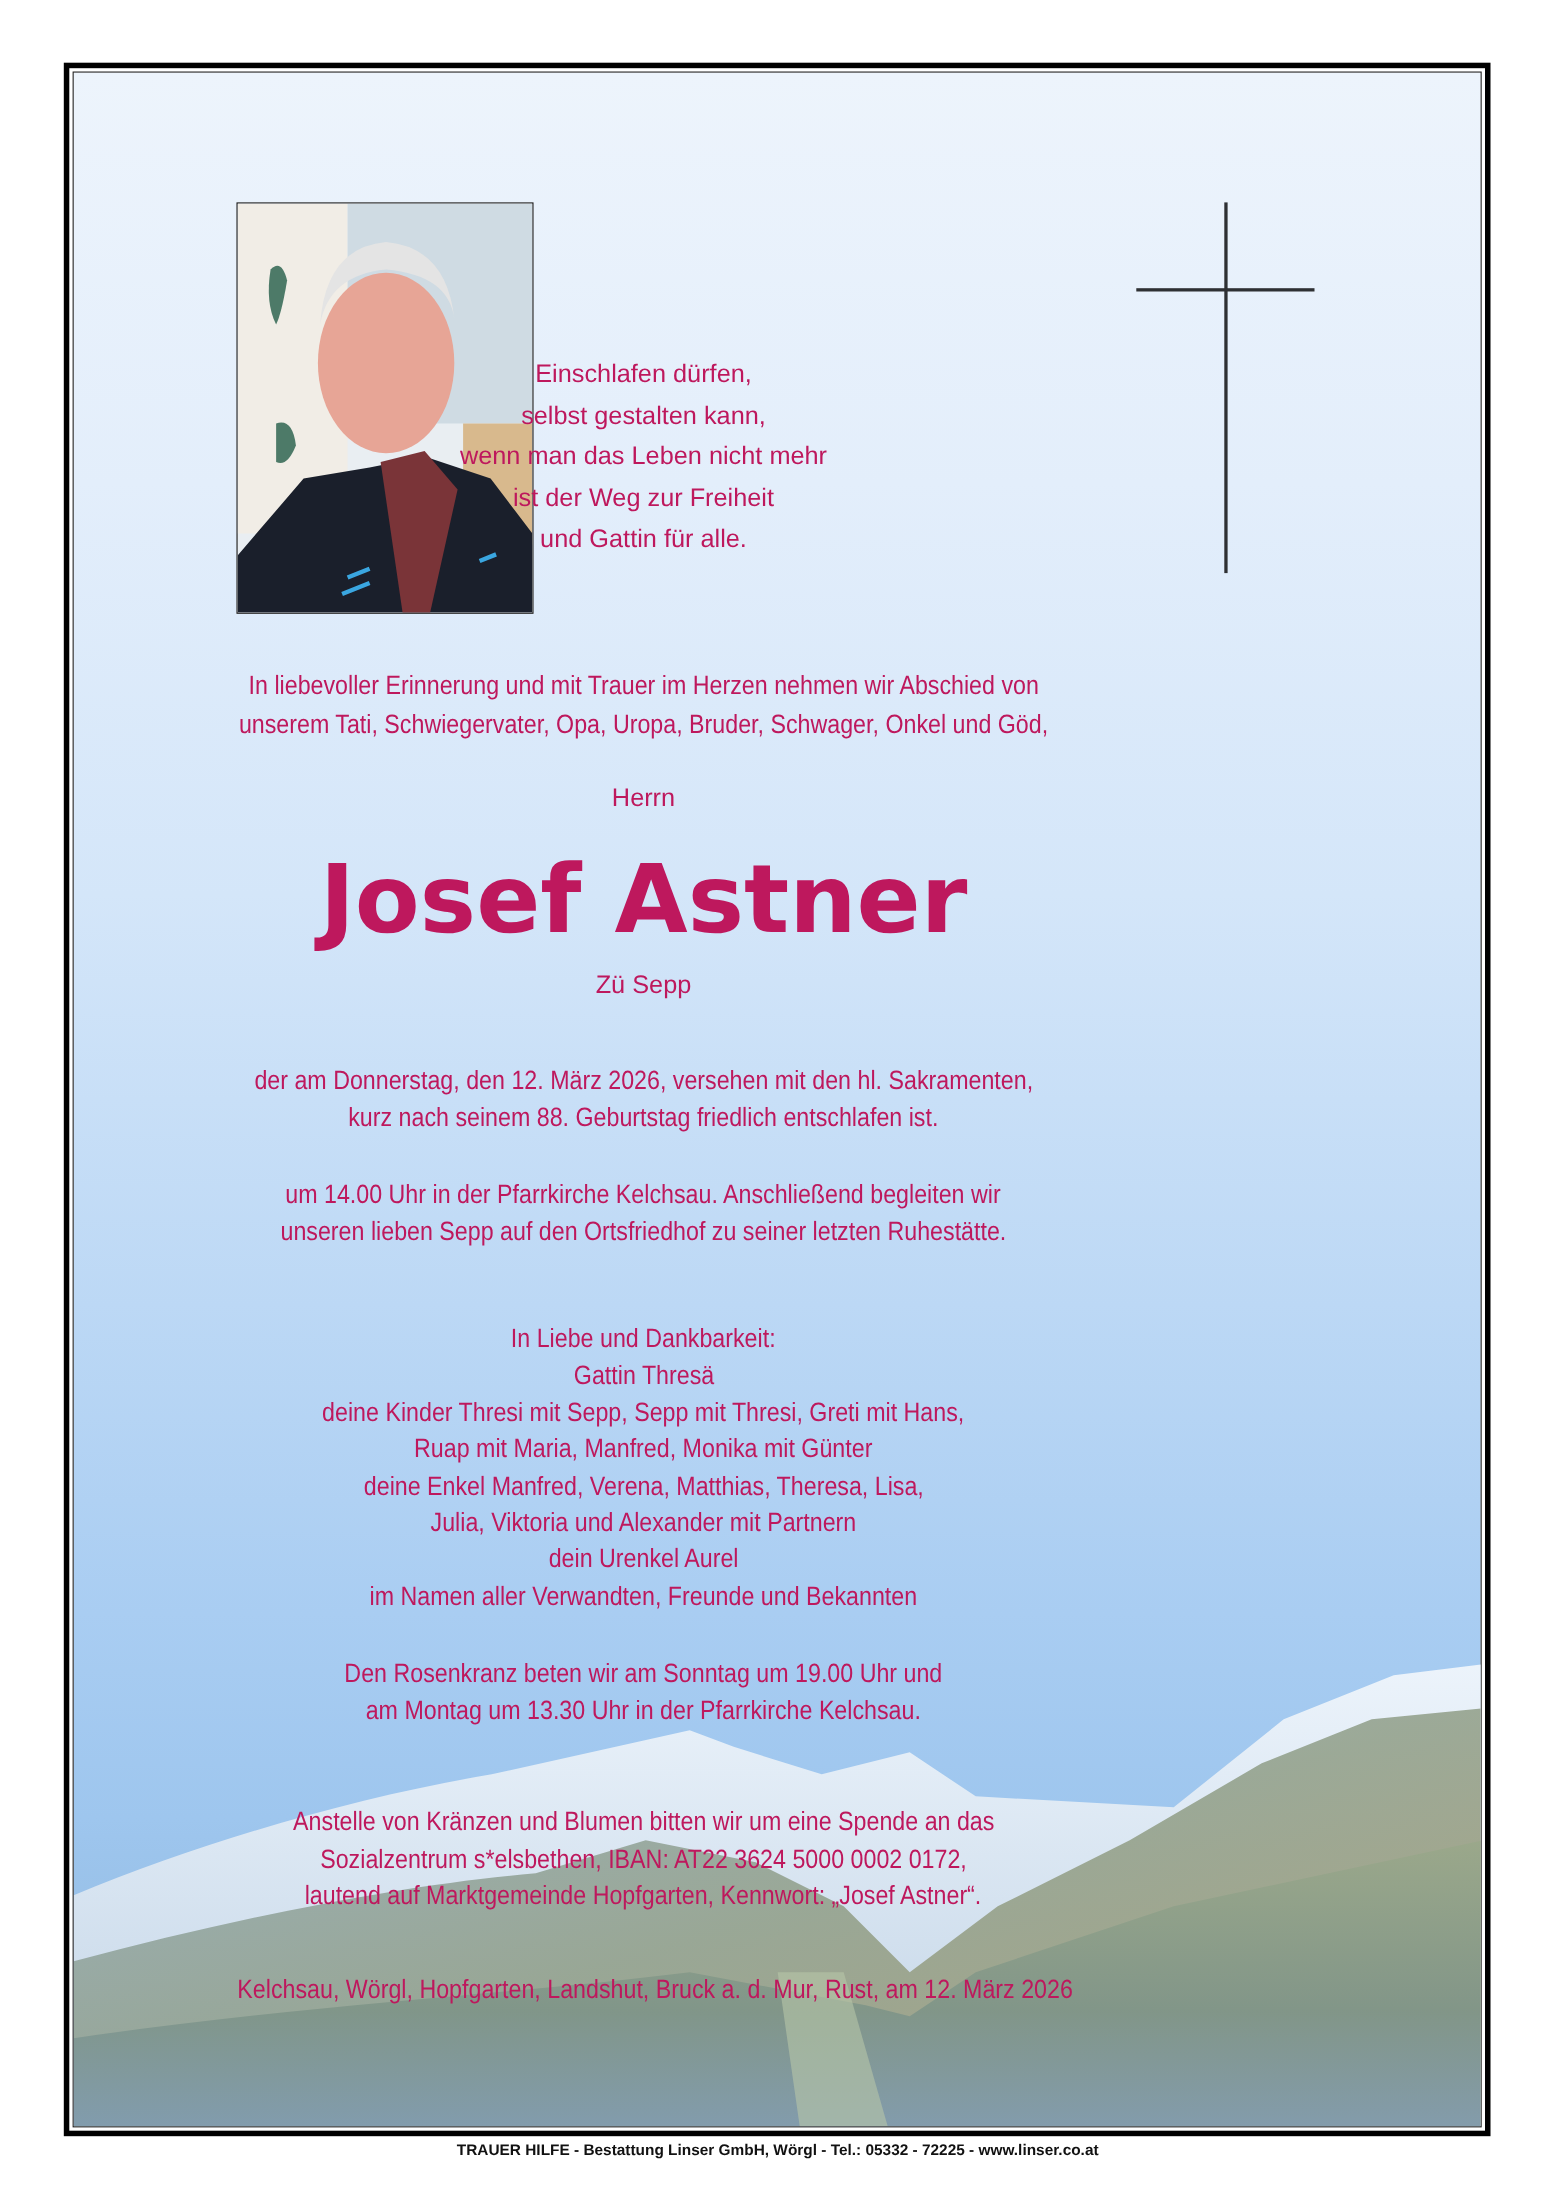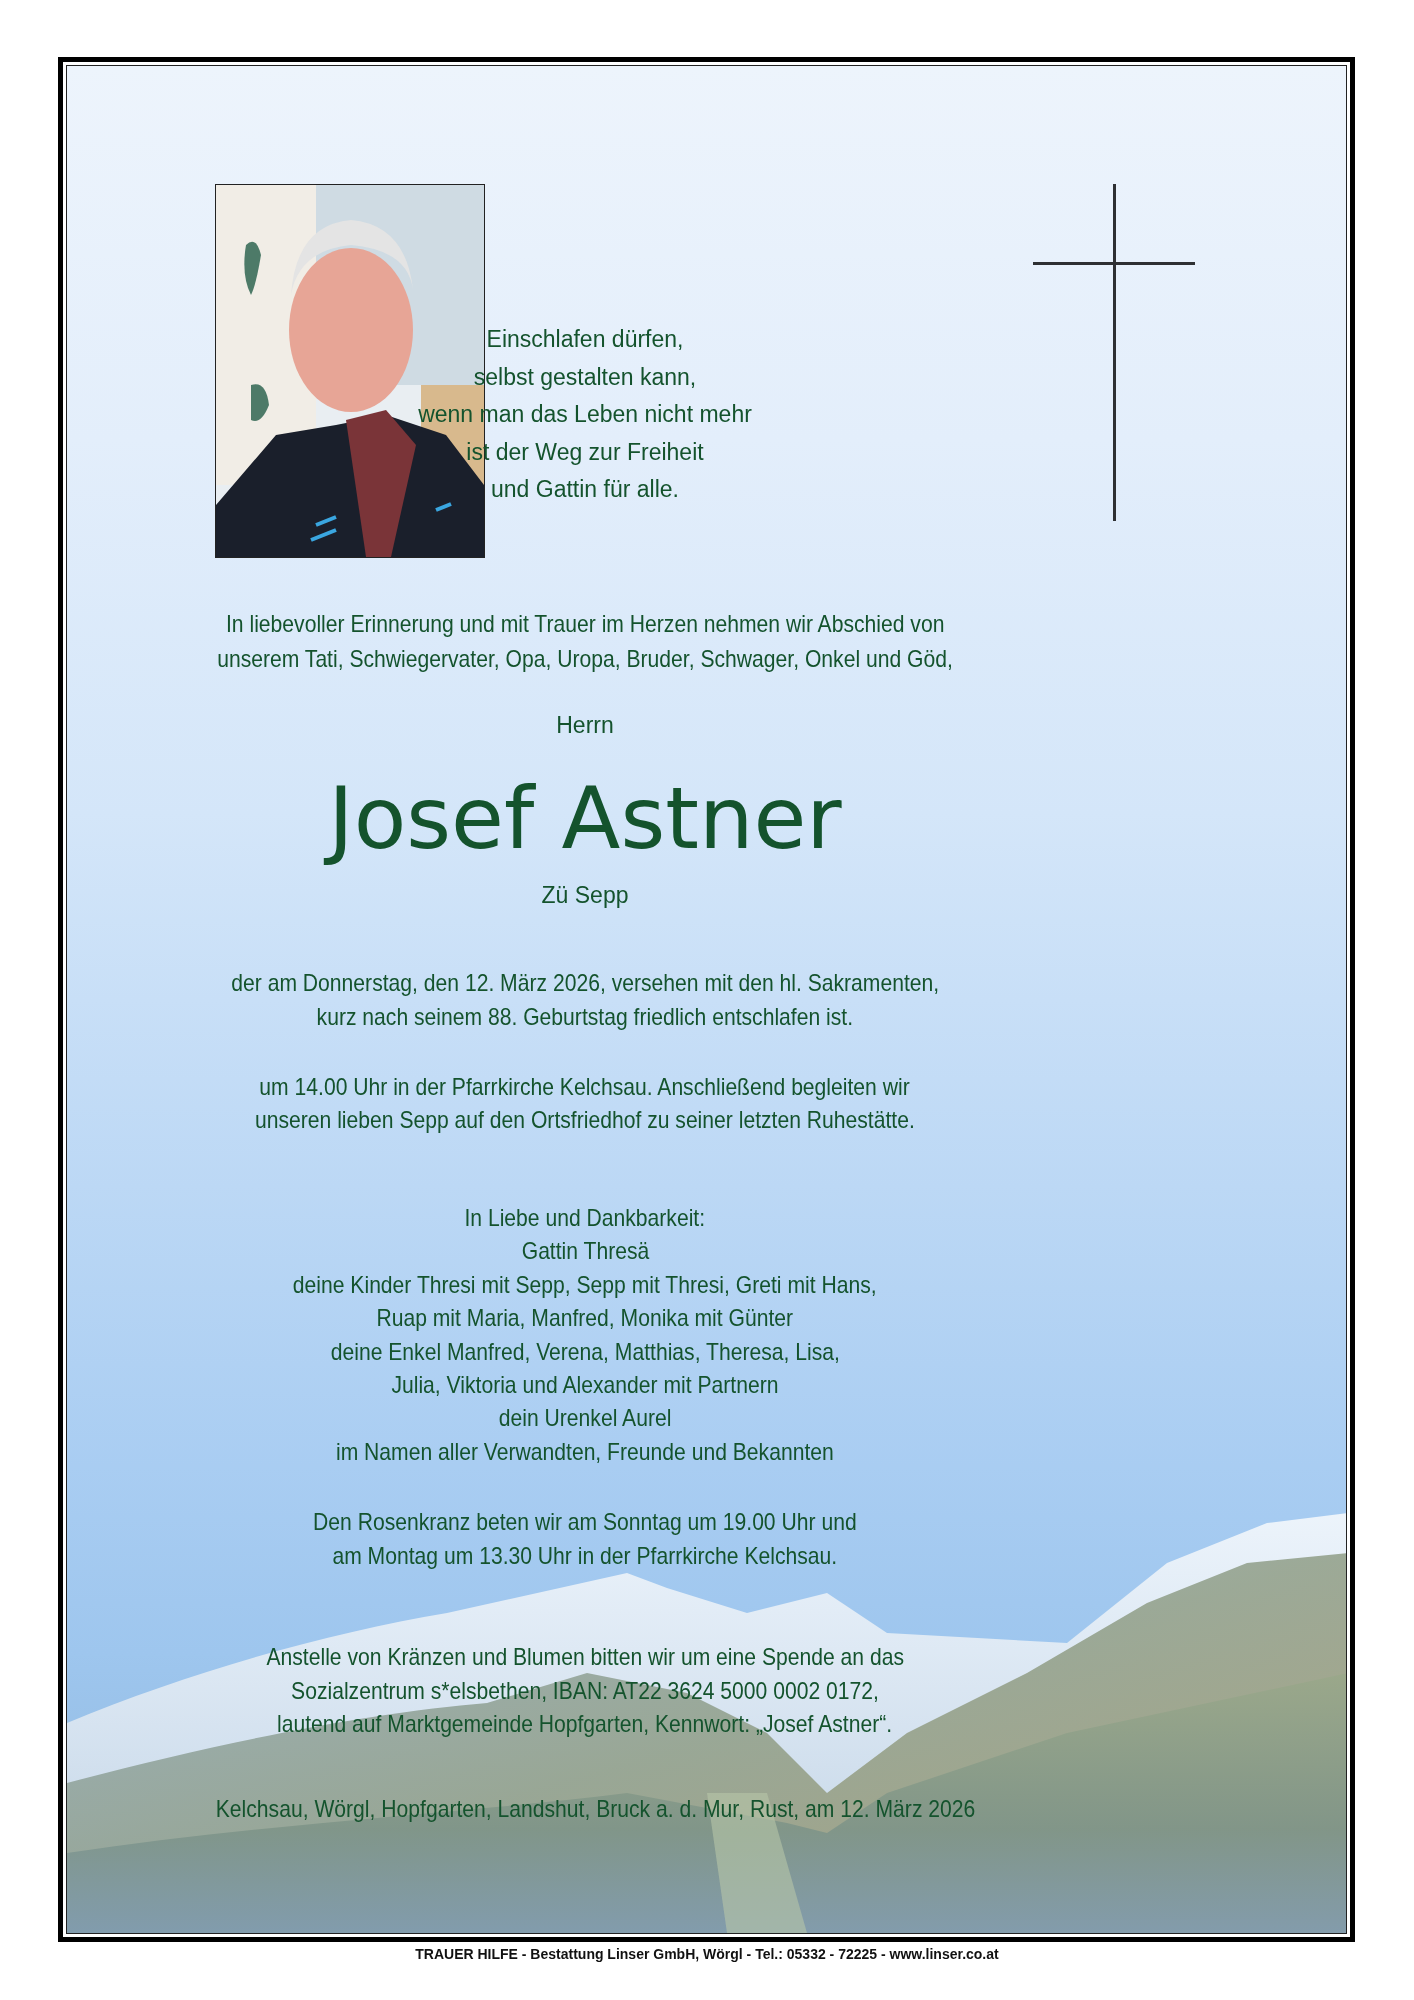--- a/index.html
+++ b/index.html
@@ -8,25 +8,25 @@
   .frame-outer { position:absolute; left:58px; top:57px; width:1287px; height:1875px;
                  border:5px solid #000; background:#fff; }
   .frame-inner { position:absolute; left:3px; top:3px; right:3px; bottom:3px;
                  border:1.5px solid #222; overflow:hidden;
                  background: linear-gradient(180deg, #edf4fc 0%, #e3eefb 20%, #d4e6f9 40%, #bcd8f5 60%, #a9cdf2 75%, #9ec6ee 85%, #8db6dc 100%); }
   .landscape { position:absolute; left:0; right:0; bottom:0; height:440px; }
   .photo { position:absolute; left:215px; top:184px; width:268px; height:372px;
            border:1.5px solid #222; overflow:hidden; background:#c9ccd0; }
   .cross-v { position:absolute; left:1113px; top:184px; width:3px; height:337px; background:#2e3033; }
   .cross-h { position:absolute; left:1033px; top:262px; width:162px; height:3px; background:#2e3033; }
-  .txt { position:absolute; left:0; width:1170px; text-align:center; color:#14532d; white-space:nowrap; }
+  .txt { position:absolute; left:0; width:1170px; text-align:center; color:#be185d; white-space:nowrap; }
   .poem { top:321px; font-size:23px; line-height:37.5px; }
   .intro { top:606px; font-size:24px; line-height:35px; }
   .herrn { top:709px; font-size:23px; line-height:32px; }
-  .name { top:768px; font-size:86px; line-height:100px; letter-spacing:0px; font-family:"DejaVu Sans", sans-serif; font-weight:normal; }
+  .name { top:768px; font-size:86px; line-height:100px; letter-spacing:0px; font-family:"DejaVu Sans", sans-serif; font-weight:bold; }
   .nick { top:879px; font-size:23px; line-height:32px; }
   .p1 { top:966px; font-size:24px; line-height:33.5px; }
   .p2 { top:1071px; font-size:24px; line-height:32.5px; }
   .thanks { top:1201px; font-size:24px; line-height:33.4px; }
   .thanks .head { font-weight:normal; }
   .rosary { top:1505px; font-size:24px; line-height:34px; }
   .donation { top:1640px; font-size:24px; line-height:33.5px; }
   .place { top:1792px; font-size:24px; line-height:34px;margin-left:11px; }
   .footer { position:absolute; top:1946px; left:0; width:1414px; text-align:center;
             font-family:Liberation Sans, sans-serif; font-weight:bold; font-size:14px; color:#111; }

